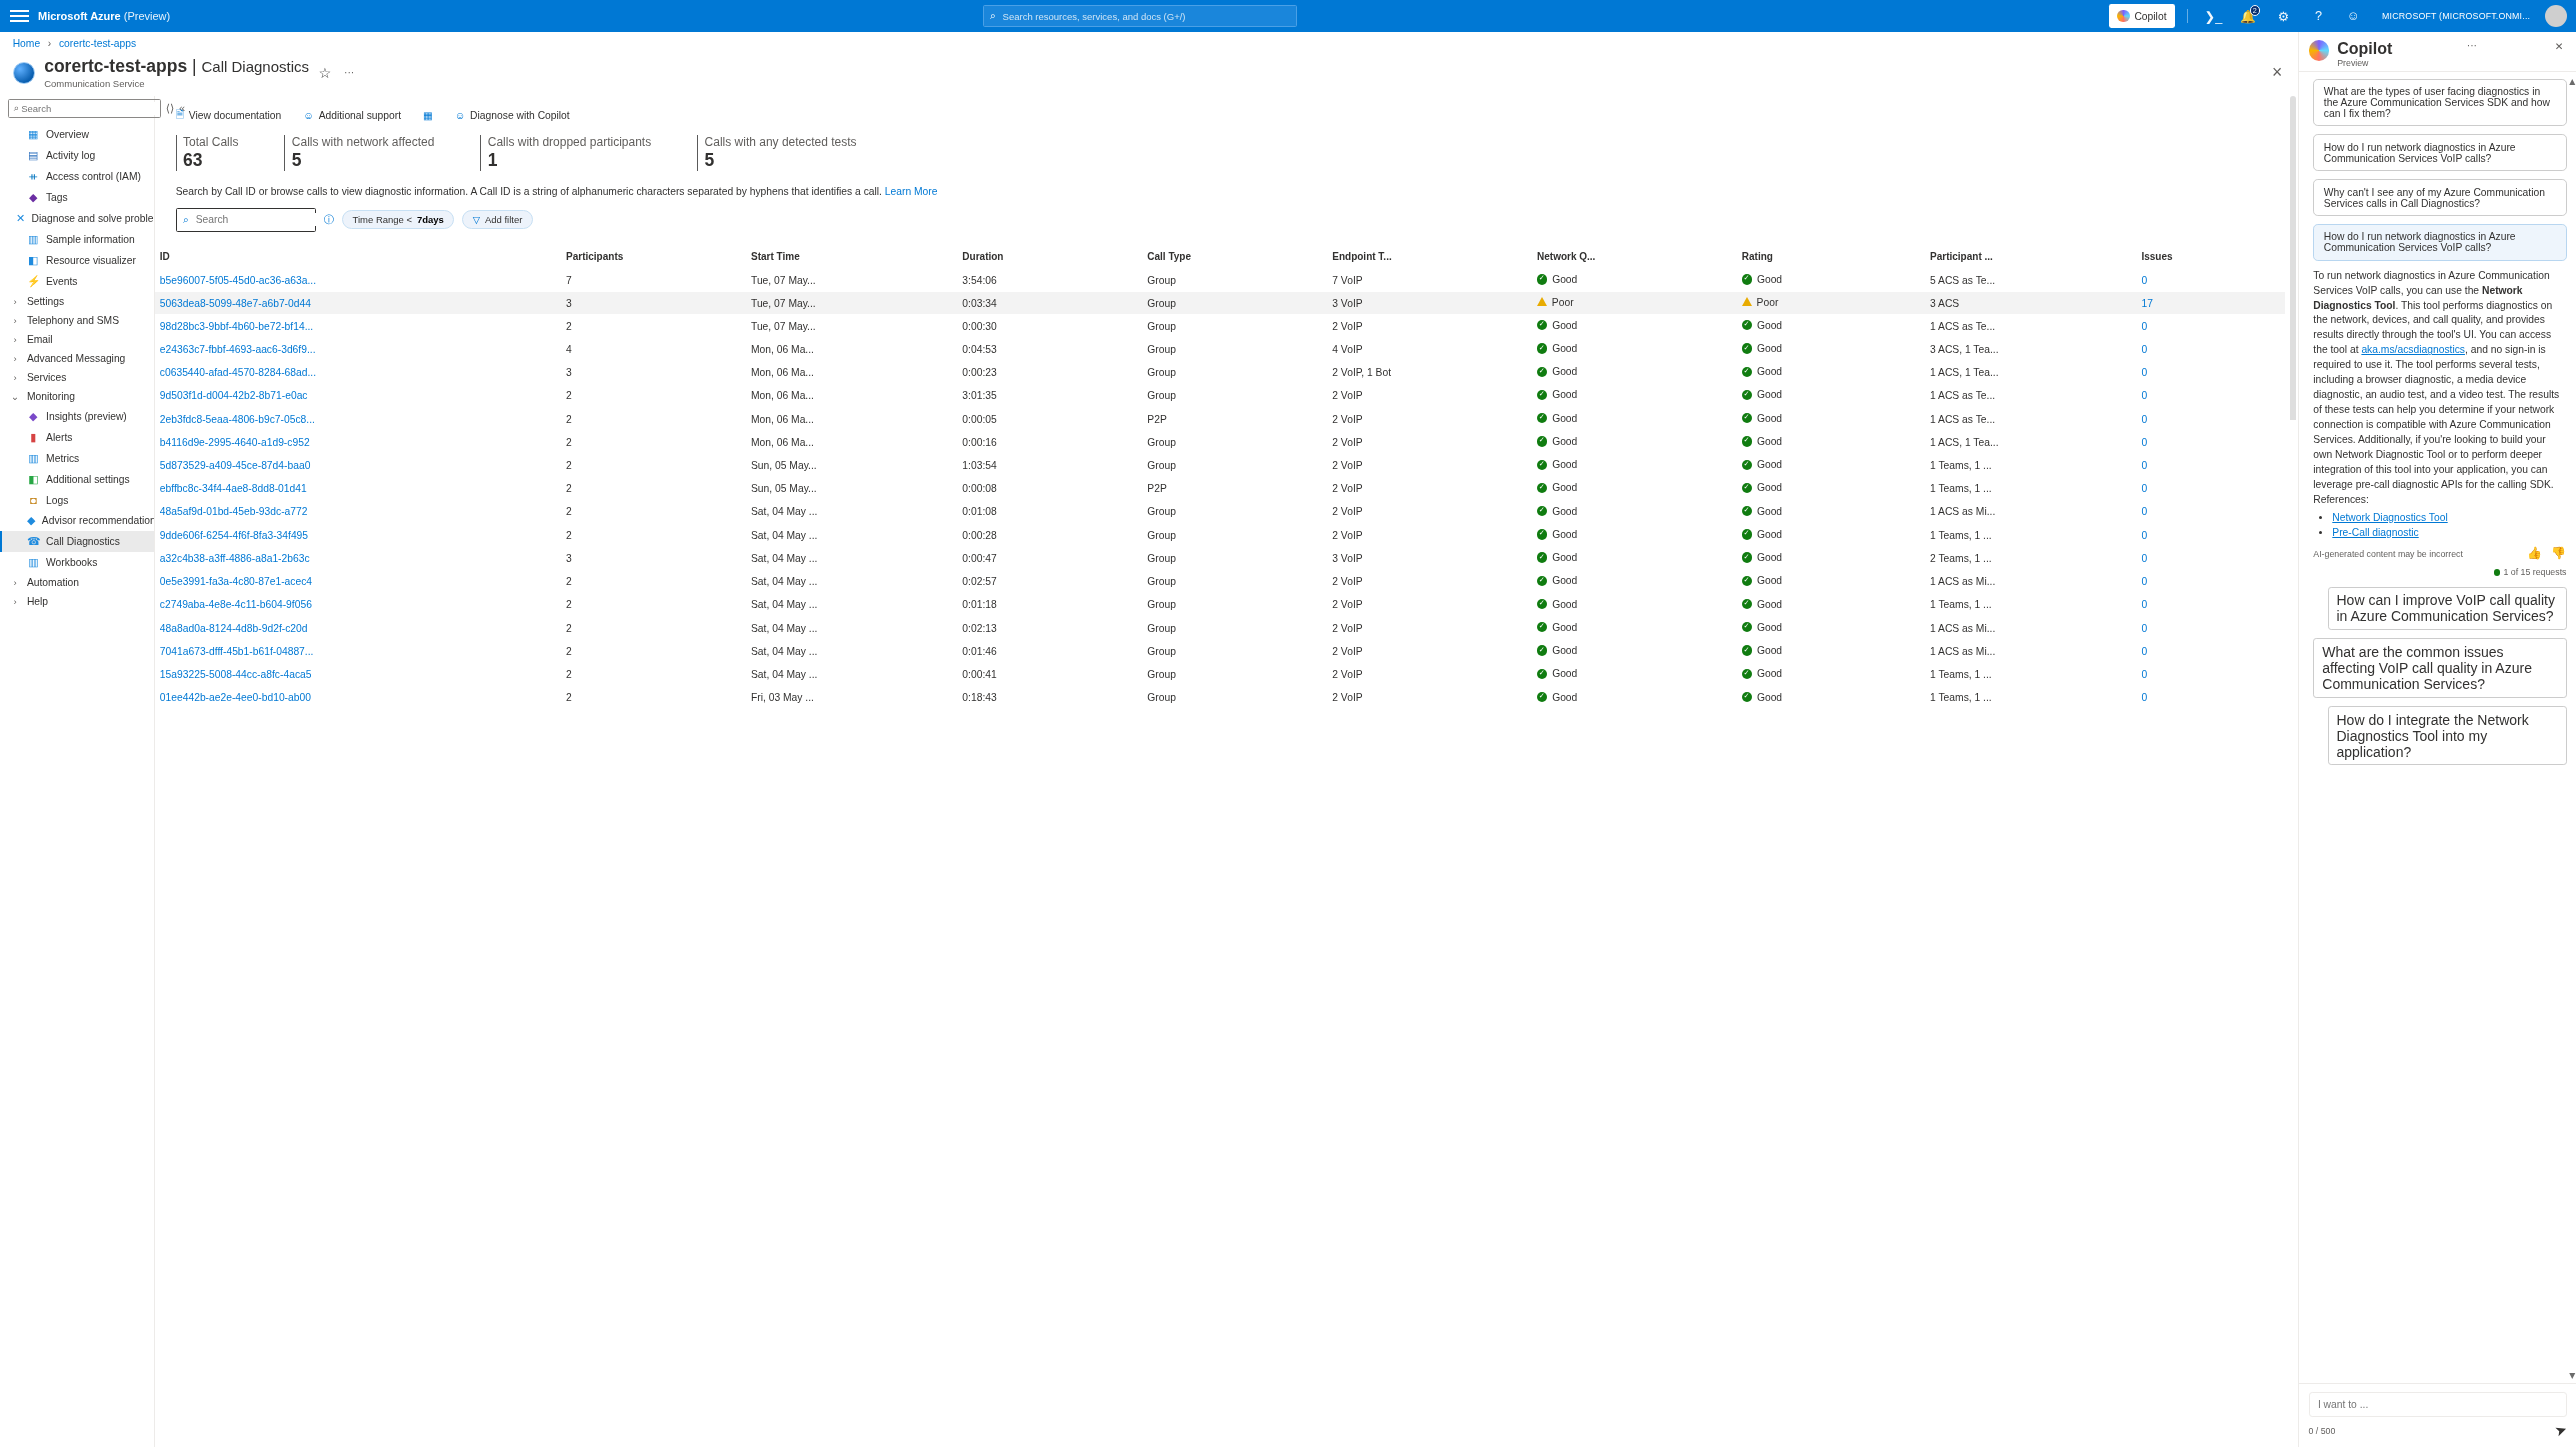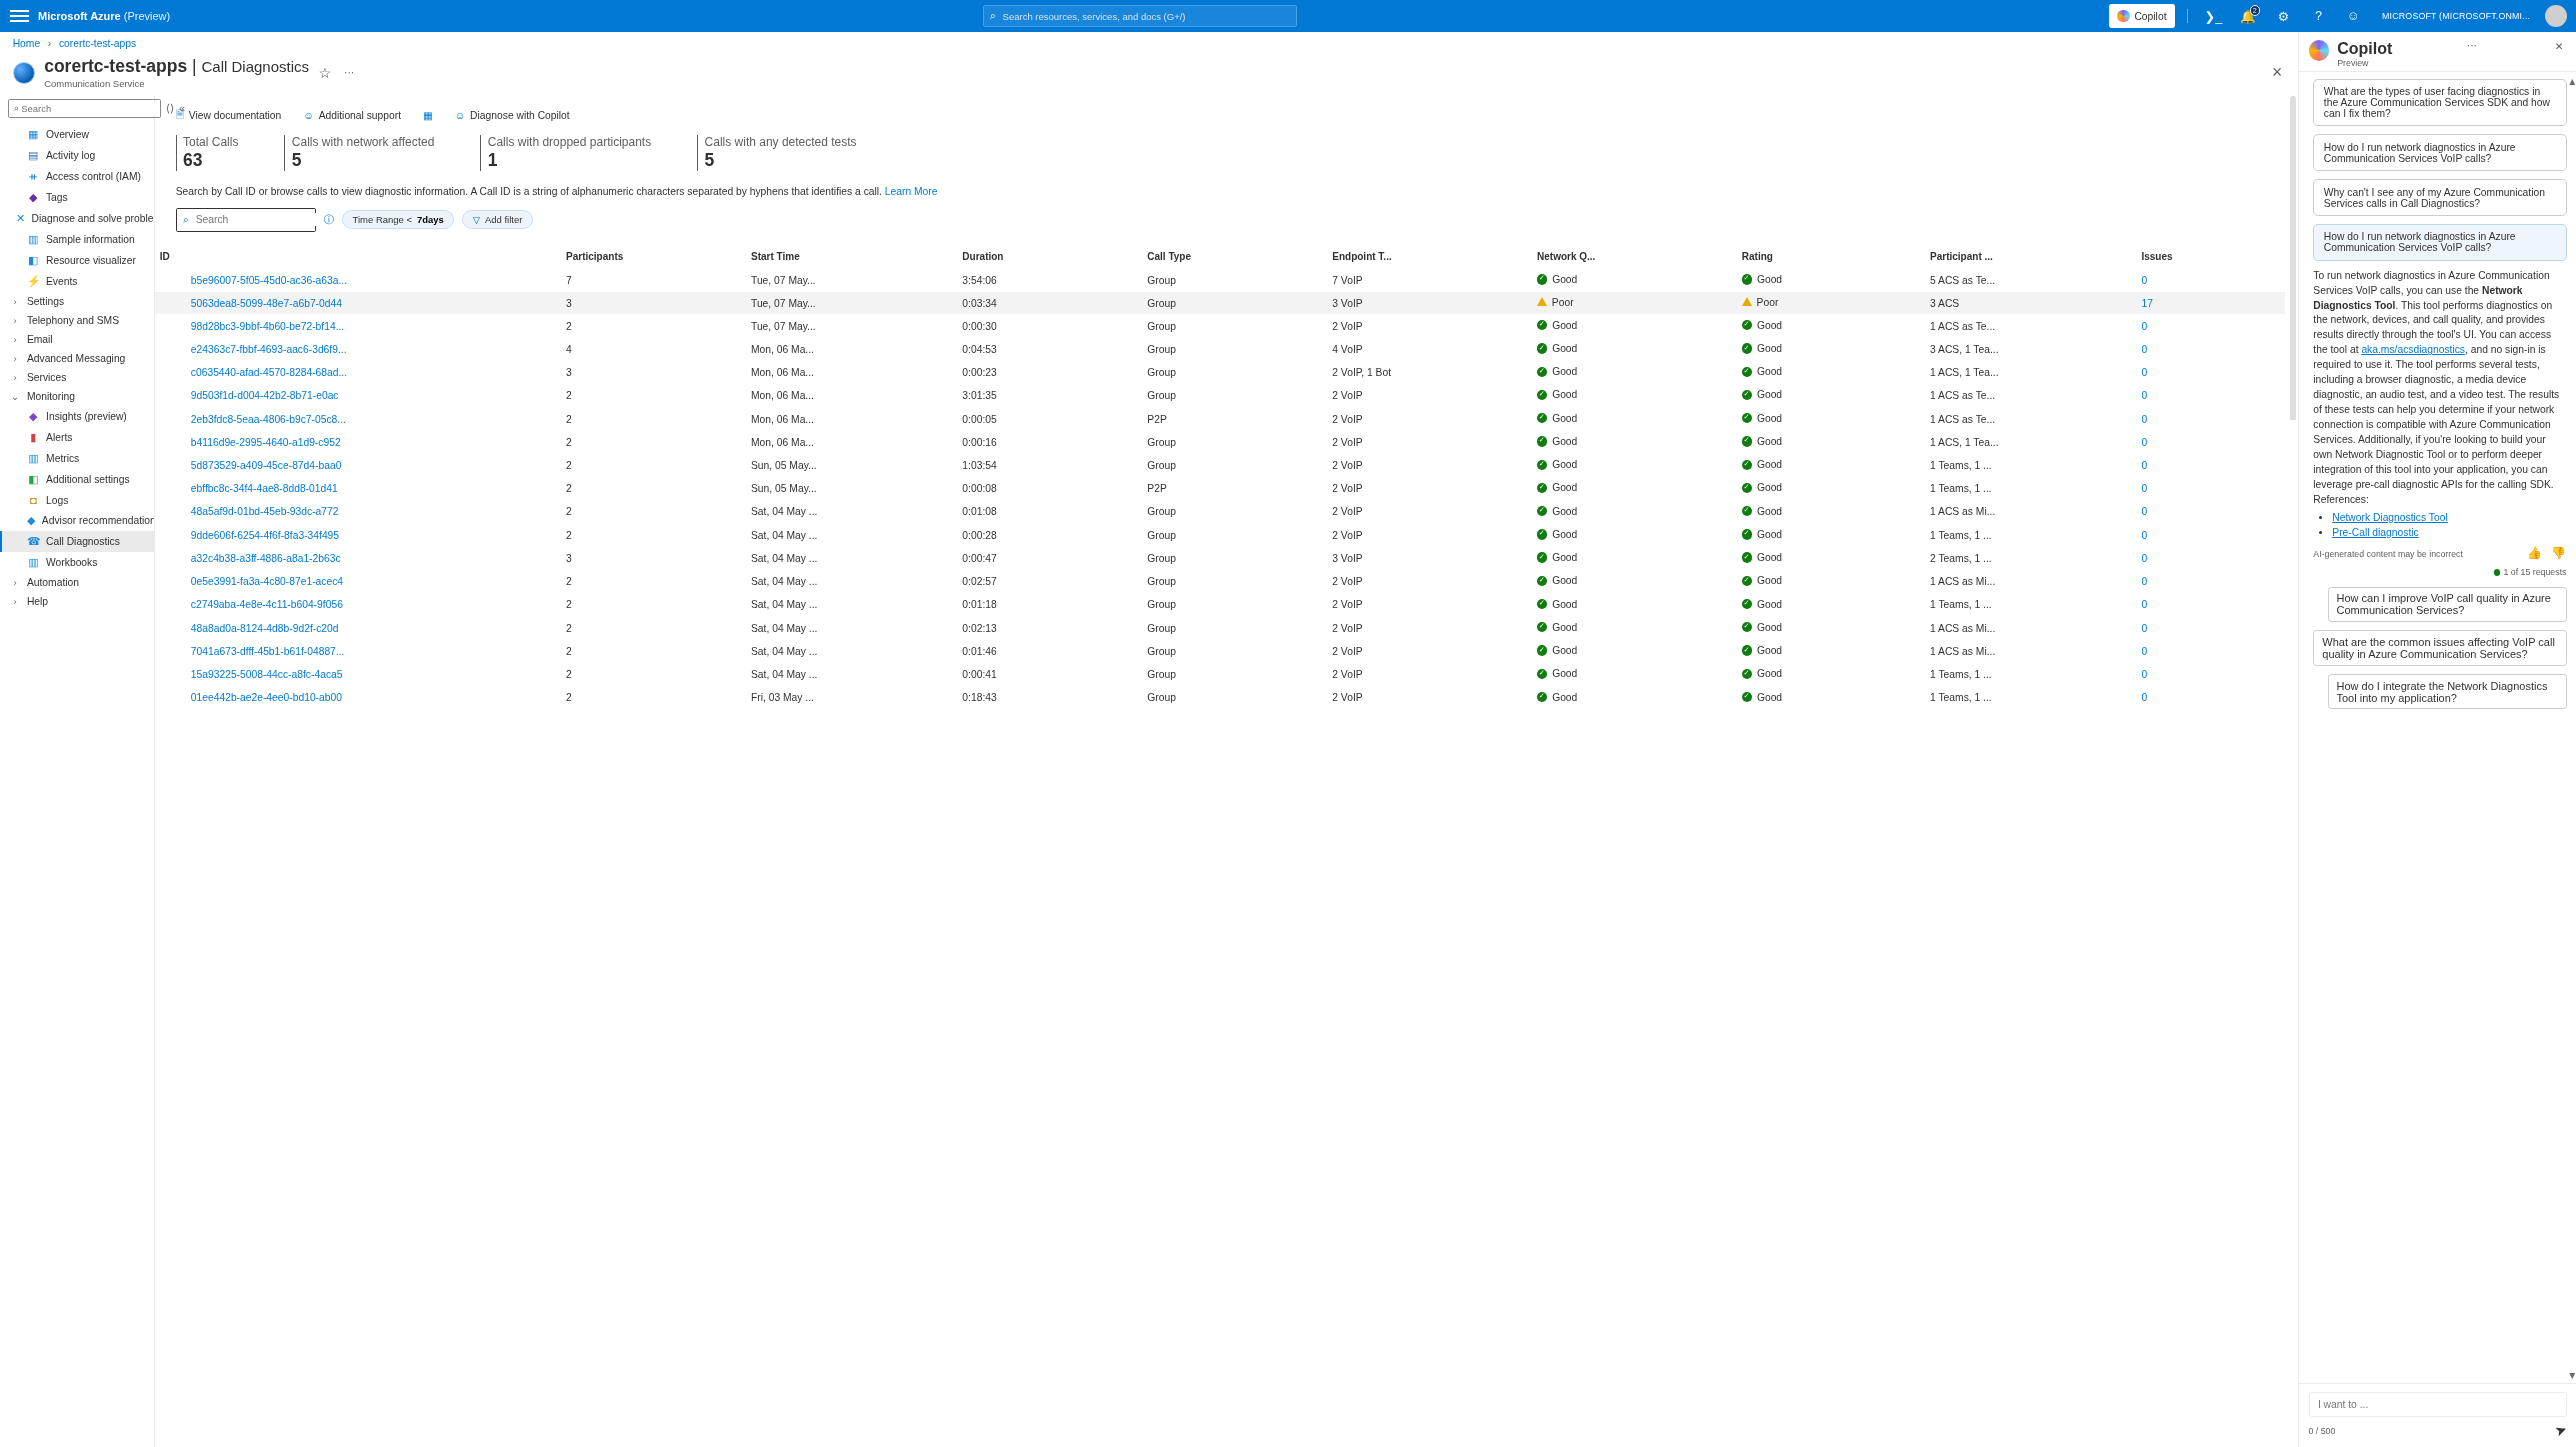--- a/index.html
+++ b/index.html
@@ -87,21 +87,21 @@
   .pill{display:inline-flex;align-items:center;gap:4.8px;background:#edf3fb;border:0.8px solid #c7e0f4;color:#323130;border-radius:11px;height:19px;padding:0 9.5px;font-size:9.5px;cursor:pointer;}
   .pill b{color:#000;font-weight:600;}
   .table-head{display:flex;justify-content:space-between;align-items:baseline;padding:0 0 4.8px 8px;}
   .table-head .title{font-size:14.3px;font-weight:600;}
   .table-head .editcols{color:#0078d4;display:flex;align-items:center;gap:4.8px;font-size:10.3px;cursor:pointer;}
   table.calls{width:100%;border-collapse:collapse;table-layout:fixed;}
   table.calls th{text-align:left;font-size:10px;font-weight:600;padding:6.4px 4.8px;white-space:nowrap;overflow:hidden;text-overflow:ellipsis;color:var(--text);}
   table.calls td{padding:4.8px 4.8px;font-size:10.3px;white-space:nowrap;overflow:hidden;text-overflow:ellipsis;border-top:0.8px solid transparent;vertical-align:middle;}
   table.calls tbody tr{height:20.7px;}
   table.calls tbody tr.hl{background:#f3f3f3;}
-  .callid{color:var(--link);cursor:pointer;margin-left:31px;}
+  .callid{color:var(--link);cursor:pointer;}
   .status{display:inline-flex;align-items:center;gap:4.8px;}
   .dot-good{width:10.3px;height:10.3px;border-radius:50%;background:var(--good);position:relative;}
   .dot-good::after{content:"✓";color:#fff;font-size:7.2px;position:absolute;left:1.6px;top:-0.8px;}
   .dot-poor{width:0;height:0;border-left:5.6px solid transparent;border-right:5.6px solid transparent;border-bottom:9.5px solid var(--poor);position:relative;top:-0.8px;}
   .issues{color:var(--link);cursor:pointer;}
   .scroll-hint{position:absolute;top:0;right:1.6px;bottom:0;width:6.4px;background:linear-gradient(#c8c8c8 24%,transparent 24%);border-radius:3.2px;opacity:.6;pointer-events:none;}
 
   
   .right .hdr{display:flex;align-items:flex-start;gap:8px;padding:8px 9.5px 3.2px;border-bottom:0.8px solid var(--line);}
   .right .hdr .copilot-gfx{width:20.7px;height:20.7px;border-radius:50%;}
@@ -112,21 +112,21 @@
   .bubble{border:0.8px solid #ccc;border-radius:4.8px;padding:6.4px 9.5px;font-size:10.3px;background:#fff;cursor:pointer;}
   .bubble.user{background:#eef5fc;border-color:#b8d6f0;}
   .answer{font-size:10.3px;line-height:1.45;}
   .answer a{color:var(--link);text-decoration:underline;}
   .answer ul{margin:3.2px 0 3.2px 19px;padding:0;}
   .answer-foot{display:flex;align-items:center;font-size:8.8px;color:var(--muted);margin-top:4.8px;gap:6.4px;}
   .answer-foot .acts{margin-left:auto;display:flex;gap:9.5px;color:var(--muted);}
   .answer-foot .acts span{cursor:pointer;font-size:12px;}
   .quota{font-size:8.8px;color:var(--muted);text-align:right;margin-top:3.2px;}
   .quota .dot{display:inline-block;width:6.4px;height:6.4px;border-radius:50%;background:var(--good);margin-right:3.2px;vertical-align:middle;}
-  .suggest{font-size:11px;border:0.8px solid #ccc;border-radius:3.2px;padding:4.8px 8px;background:#fff;align-self:flex-end;max-width:239px;cursor:pointer;}
+  .suggest{font-size:14px;border:0.8px solid #ccc;border-radius:3.2px;padding:4.8px 8px;background:#fff;align-self:flex-end;max-width:239px;cursor:pointer;}
   .right .input{border-top:0.8px solid var(--line);padding:8px 9.5px 9.5px;}
   .right .input .row1{display:flex;align-items:center;border:0.8px solid var(--line);border-radius:3.2px;padding:4.8px 6.4px;}
   .right .input .row1 input{flex:1;border:none;outline:none;font-size:10.3px;}
   .right .input .send{color:var(--text);cursor:pointer;font-size:14.3px;transform:rotate(-20deg);margin-left:auto;}
   .right .input .count{font-size:8.8px;color:var(--muted);margin-top:3.2px;}
   .arrow{position:absolute;right:0.8px;font-size:12px;color:#6b6b6b;cursor:pointer;}
 </style>
 </head>
 <body>
 

